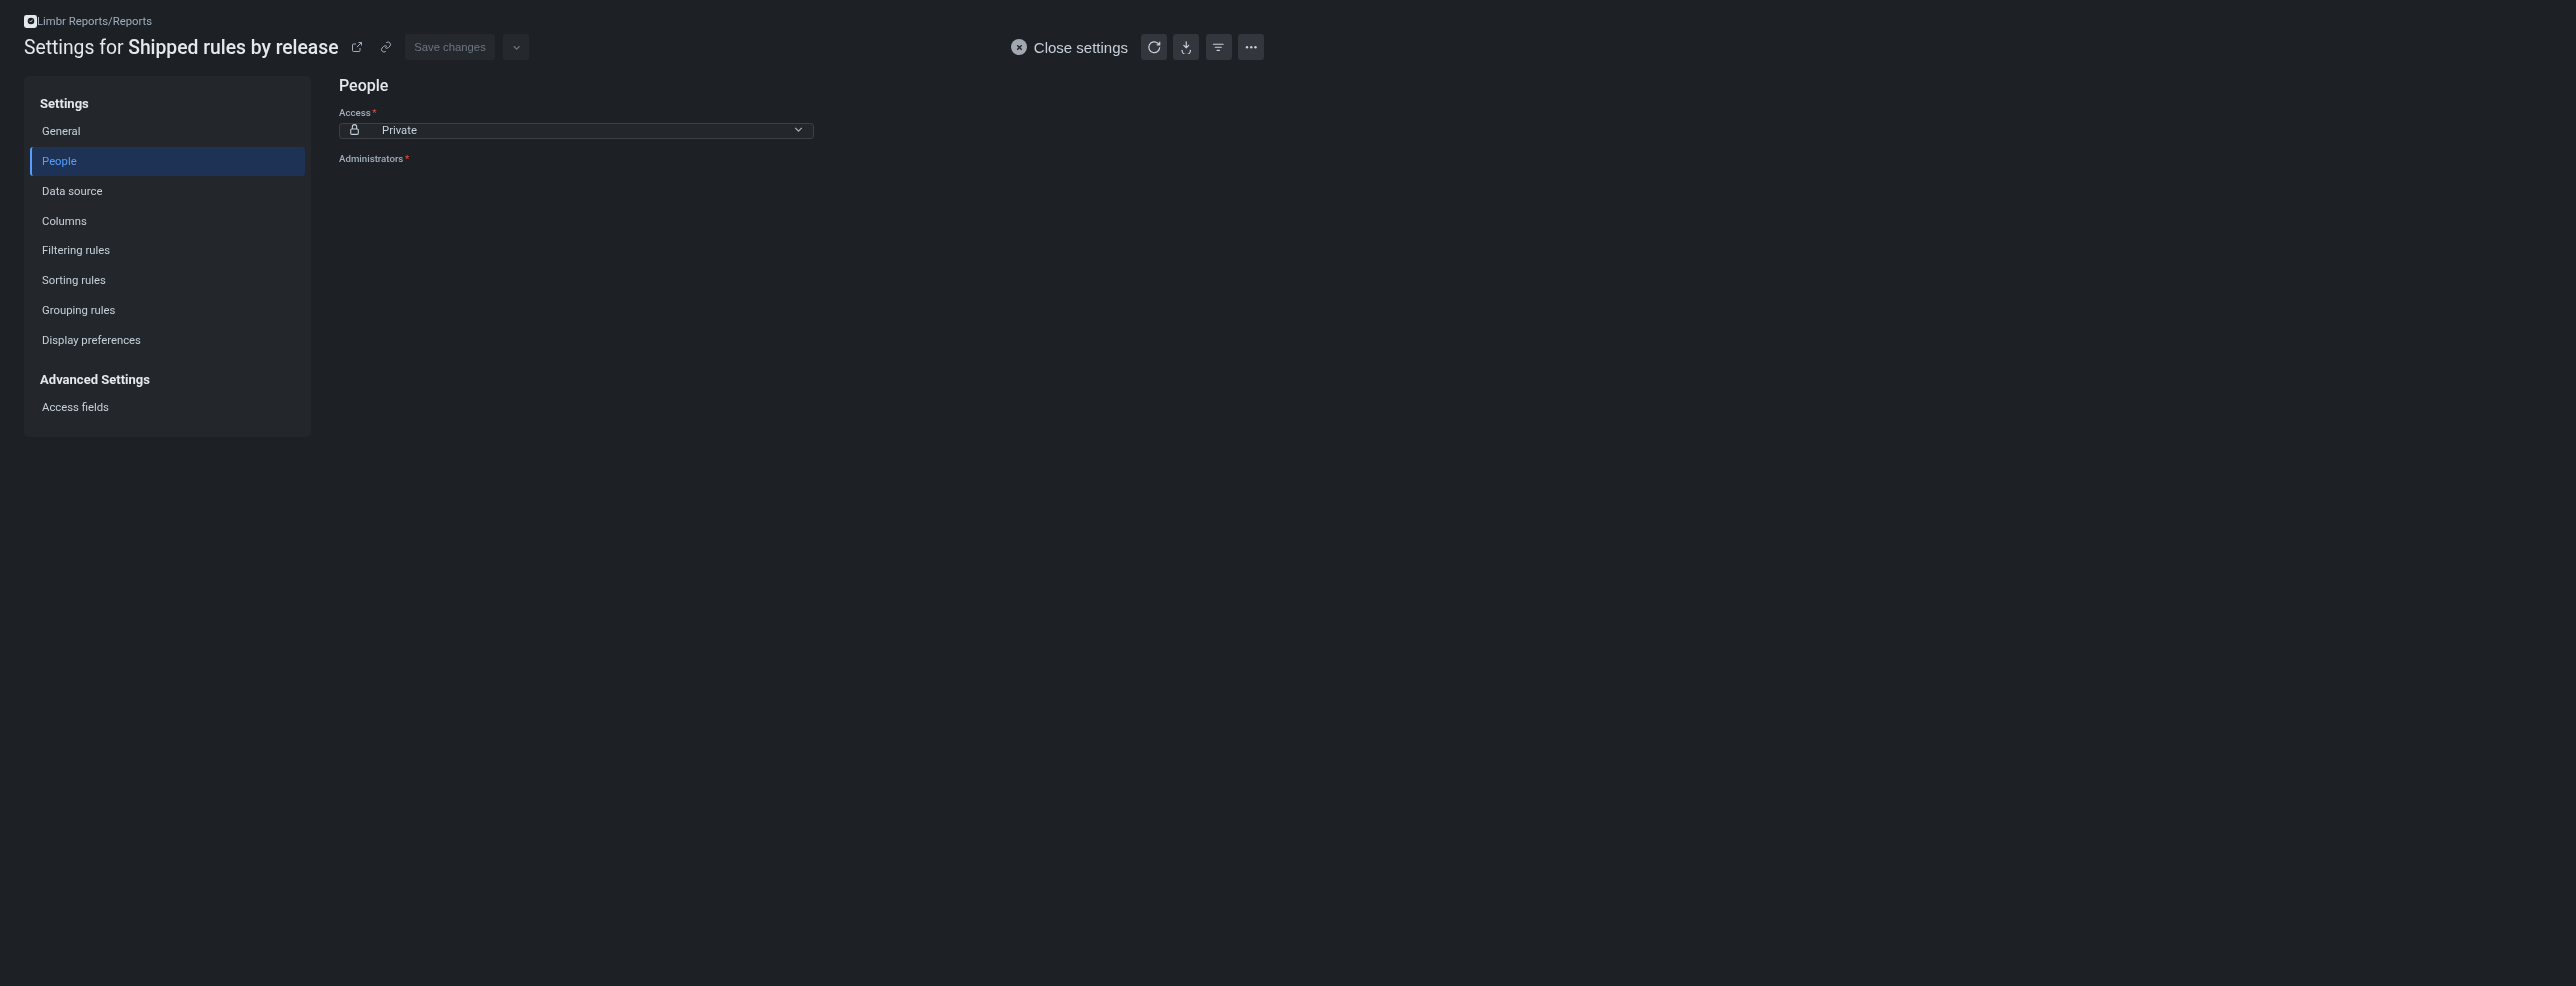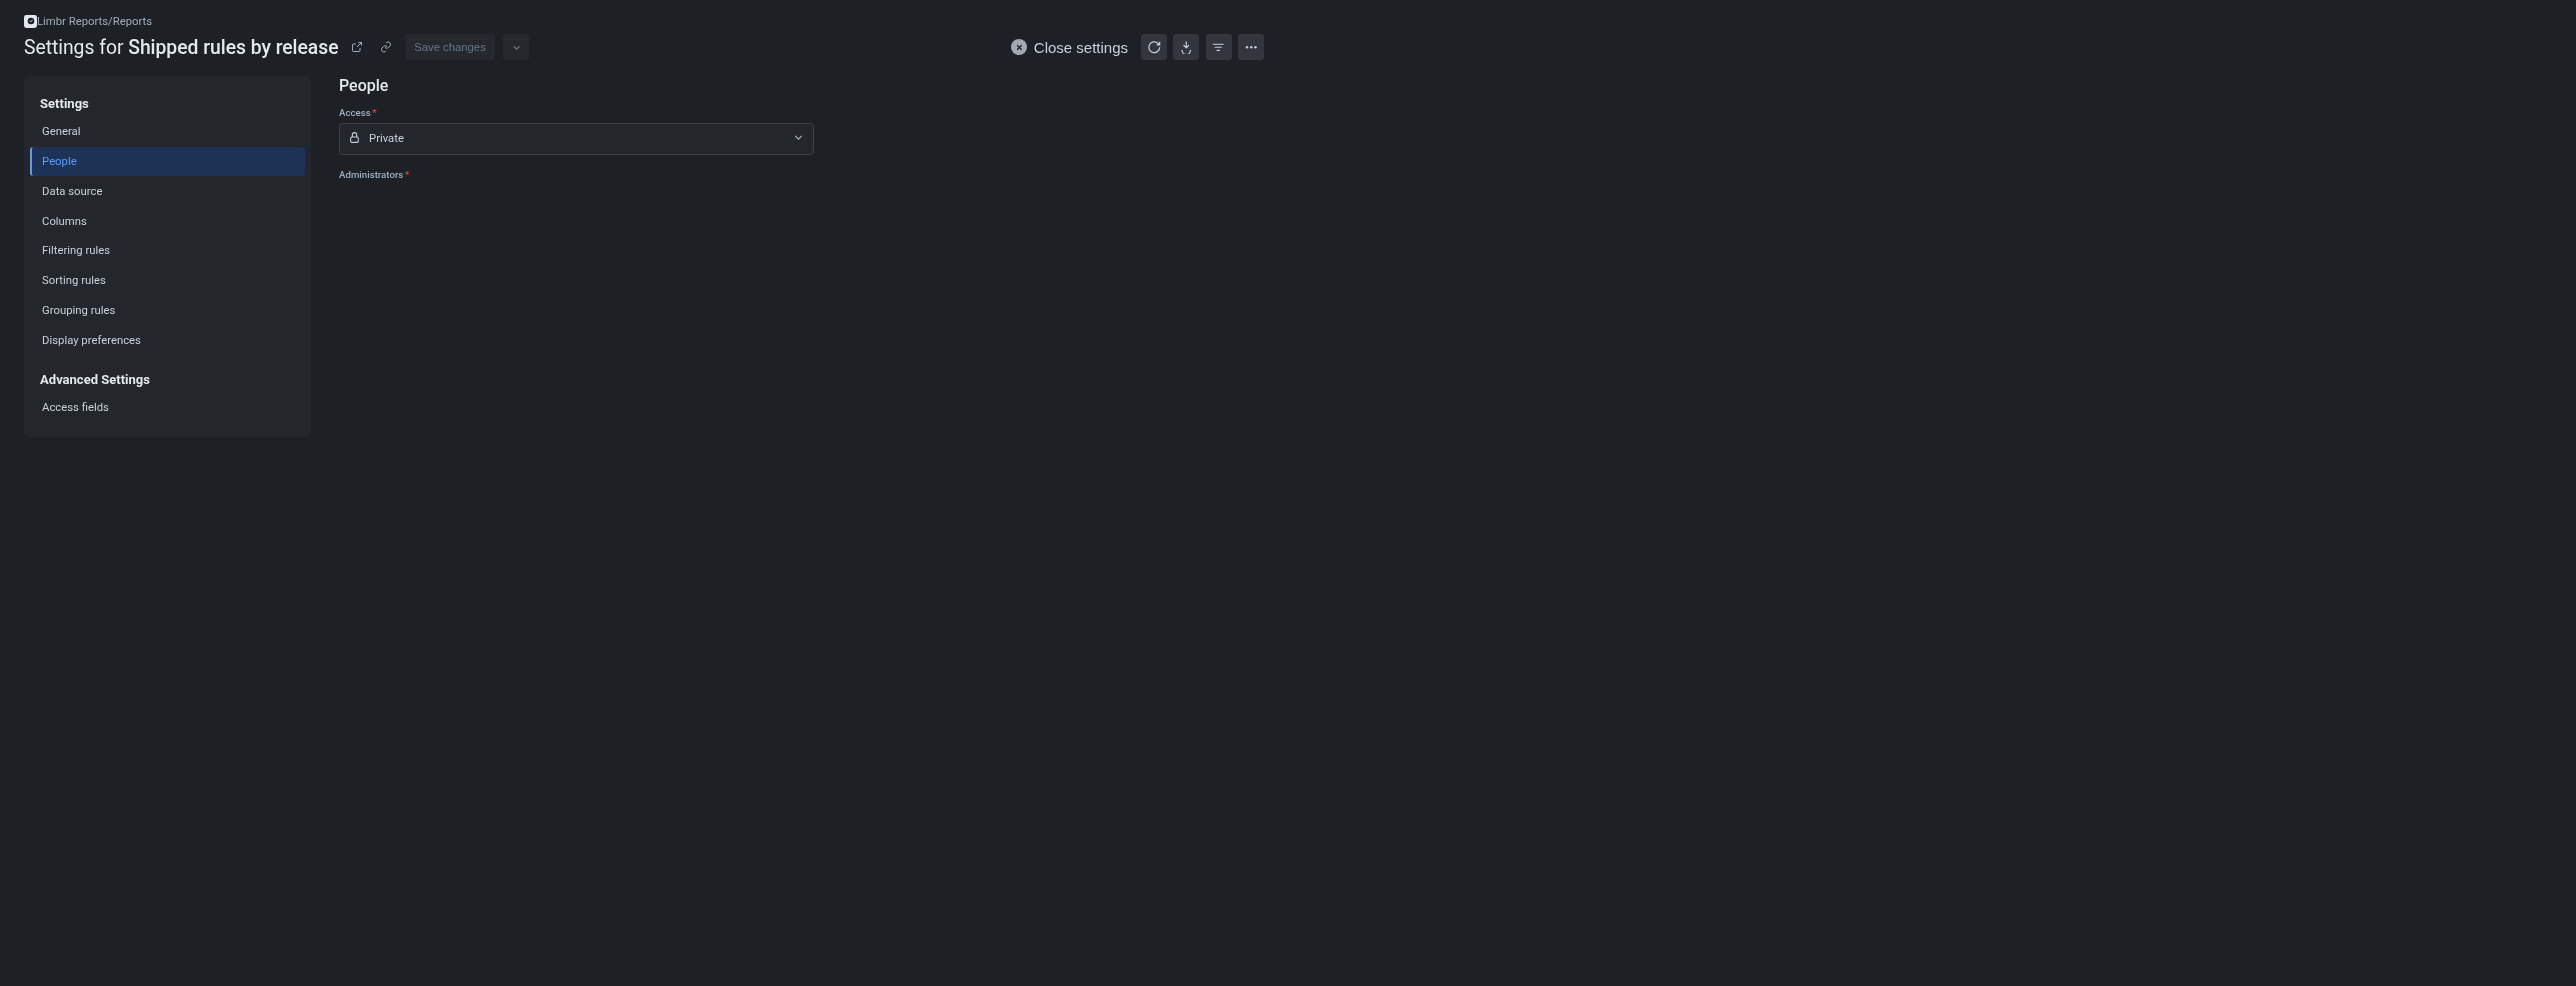--- a/index.html
+++ b/index.html
@@ -177,28 +177,28 @@
     font-weight: 500;
     margin-bottom: 4.8px;
     display: flex;
     align-items: center;
     gap: 1.6px;
   }
   .req { color: var(--red); }
 
   .select {
     width: 100%;
-    height: 32px;
+    height: 16px;
     background: var(--panel);
     border: 0.8px solid var(--border);
     border-radius: 3.2px;
     display:flex;
     align-items:center;
     padding: 0 8px;
-    gap: 8px;
+    gap: 21px;
     cursor: pointer;
     color: var(--text);
   }
   .select .value { flex:1; font-size: 11.3px;}
   .select .caret { color: var(--text-dim); }
 
   .multi-select {
     width: 100%;
     min-height: 32px;
     background: var(--panel);

